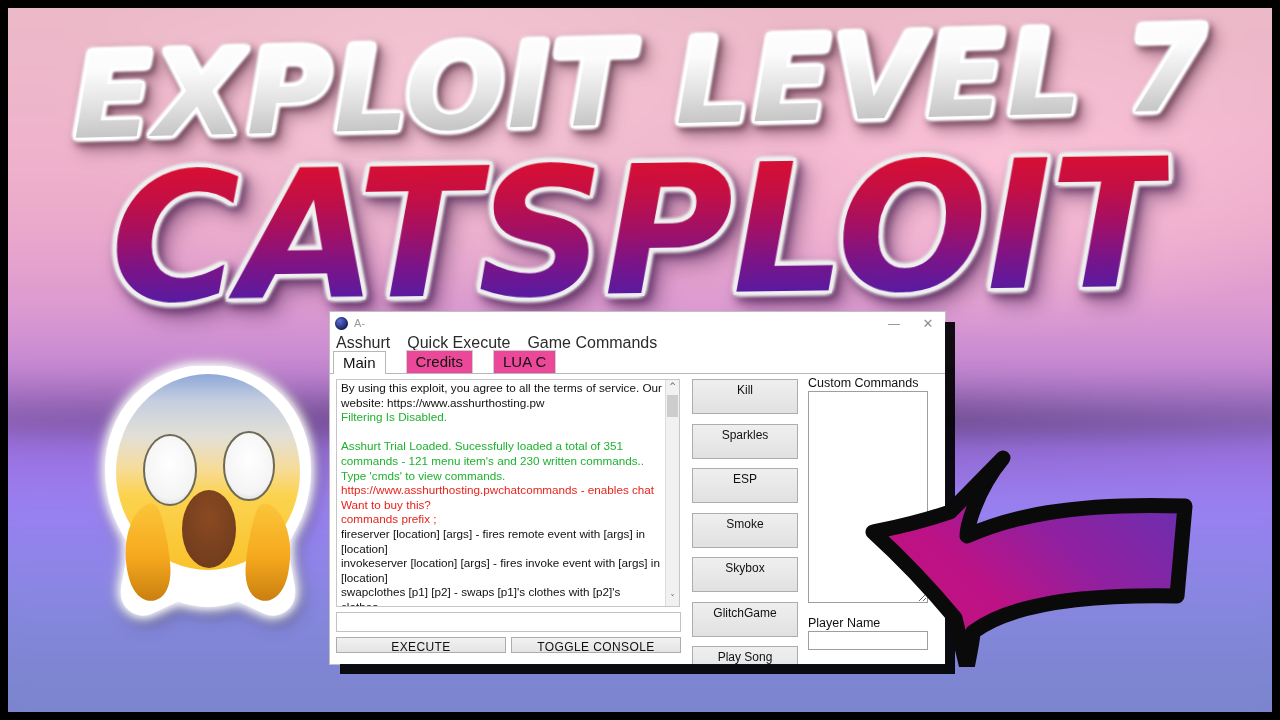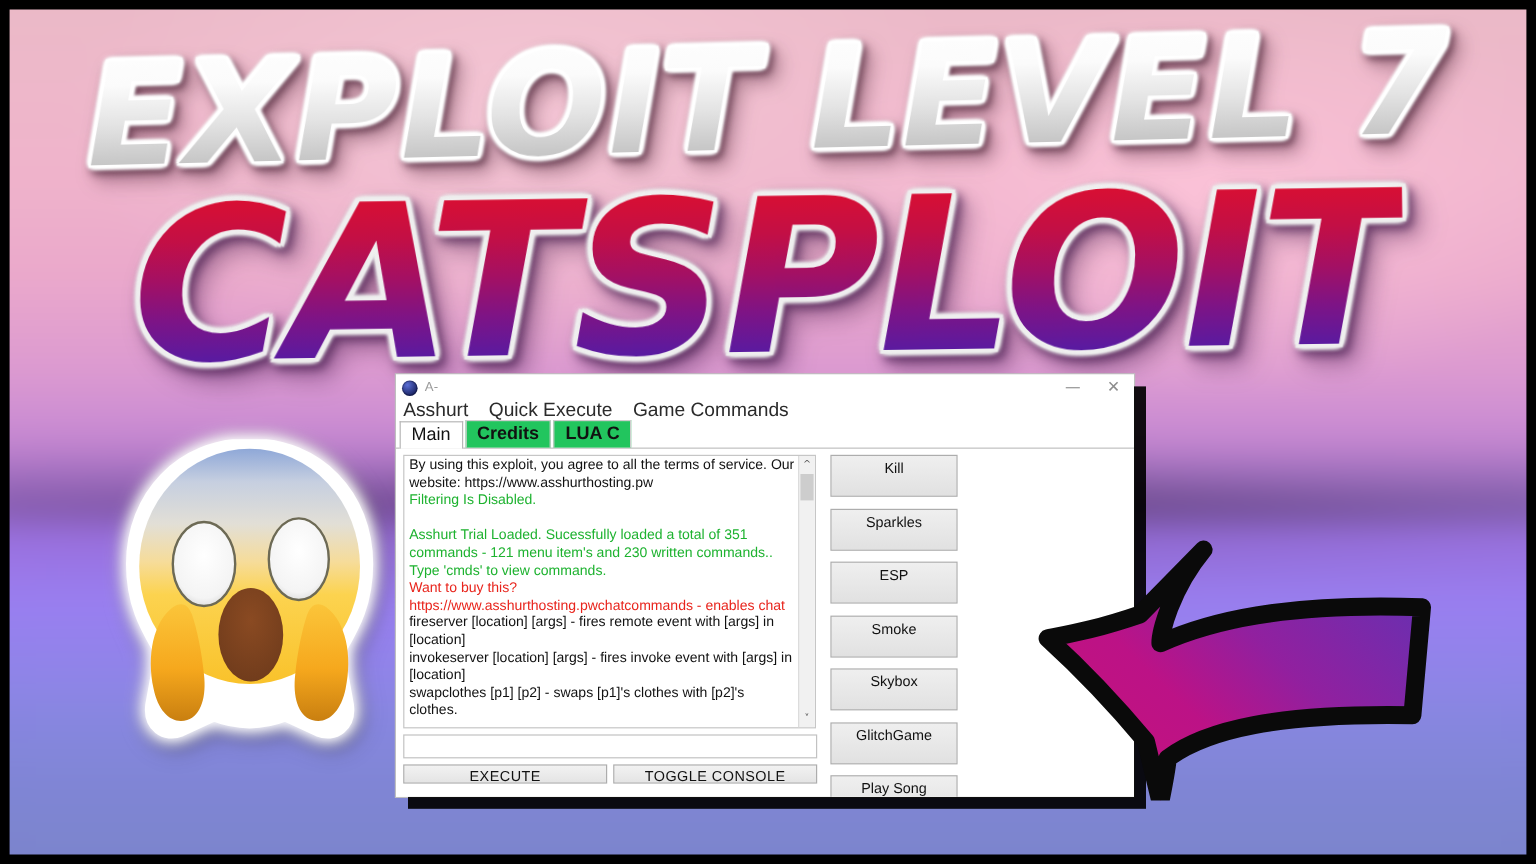--- a/index.html
+++ b/index.html
@@ -119,21 +119,21 @@
   .menubar{height:18px;background:#fff;display:flex;align-items:center;padding-left:6px;gap:17px;}
   .menubar span{font-size:16px;color:#2b2b2b;font-family:"Liberation Sans", sans-serif;}
 
   .tabstrip{height:21px;display:flex;align-items:flex-end;padding-left:3px;
      border-bottom:1px solid #b7b7b7;background:#fff;}
   .tab{
     font-size:15px;color:#111;padding:1px 9px 2px 9px;height:19px;
     display:flex;align-items:center;border:1px solid transparent;border-bottom:none;
   }
   .tab.sel{background:#fff;border-color:#b7b7b7;position:relative;top:1px;}
-  .tab.un{background:#22c55e;border-color:#cdcdcd;margin-left:2px;font-weight:bold;}
+  .tab.un{background:#ec4899;border-color:#cdcdcd;margin-left:20px;}
 
   .body{position:relative;height:293px;background:#fff;}
 
   
   .console{
     position:absolute;left:6px;top:5px;width:344px;height:228px;
     border:1px solid #c6c6c6;background:#fff;overflow:hidden;
     font-size:11.7px;line-height:14.6px;color:#111;padding:1px 4px;
     box-sizing:border-box;
   }
@@ -237,22 +237,23 @@
 
       <div class="console">
         <div id="console-lines">
             <div class="ln ">By using this exploit, you agree to all the terms of service. Our</div>
             <div class="ln ">website: https://www.asshurthosting.pw</div>
             <div class="ln g">Filtering Is Disabled.</div>
             <div class="blank"></div>
             <div class="ln g">Asshurt Trial Loaded. Sucessfully loaded a total of 351</div>
             <div class="ln g">commands - 121 menu item's and 230 written commands..</div>
             <div class="ln g">Type 'cmds' to view commands.</div>
+            <div class="ln r">https://www.asshurthosting.pwchatcommands - enables chat</div>
             <div class="ln r">Want to buy this?</div>
-            <div class="ln r">https://www.asshurthosting.pwchatcommands - enables chat</div>
+            <div class="ln r">commands prefix ;</div>
             <div class="ln ">fireserver [location] [args] - fires remote event with [args] in</div>
             <div class="ln ">[location]</div>
             <div class="ln ">invokeserver [location] [args] - fires invoke event with [args] in</div>
             <div class="ln ">[location]</div>
             <div class="ln ">swapclothes [p1] [p2] - swaps [p1]'s clothes with [p2]'s</div>
             <div class="ln ">clothes.</div>
           </div>
         <div class="sbar">
           <div class="sarrow">^</div>
           <div class="sthumb"></div>
@@ -272,20 +273,26 @@
           <div class="actbtn">Sparkles</div>
           <div class="actbtn">ESP</div>
           <div class="actbtn">Smoke</div>
           <div class="actbtn">Skybox</div>
           <div class="actbtn">GlitchGame</div>
           <div class="actbtn">Play Song</div>
           <div class="actbtn">ForceField</div>
           <div class="actbtn">God</div>
         </div>
 
+      <div class="rpanel">
+        <div class="rlabel">Custom Commands</div>
+        <textarea class="rbox" style=""></textarea>
+        <div class="rlabel2">Player Name</div>
+        <input class="rinput" placeholder="" style="">
+      </div>
 
     </div>
   </div>
 
   <div id="emoji">
     <svg class="sticker" viewBox="0 0 232 250" xmlns="http://www.w3.org/2000/svg">
       <defs>
         <linearGradient id="faceG" x1="0" y1="0" x2="0" y2="1">
           <stop offset="0%" stop-color="#8fa8d8"></stop>
           <stop offset="14%" stop-color="#c6cfe0"></stop>

